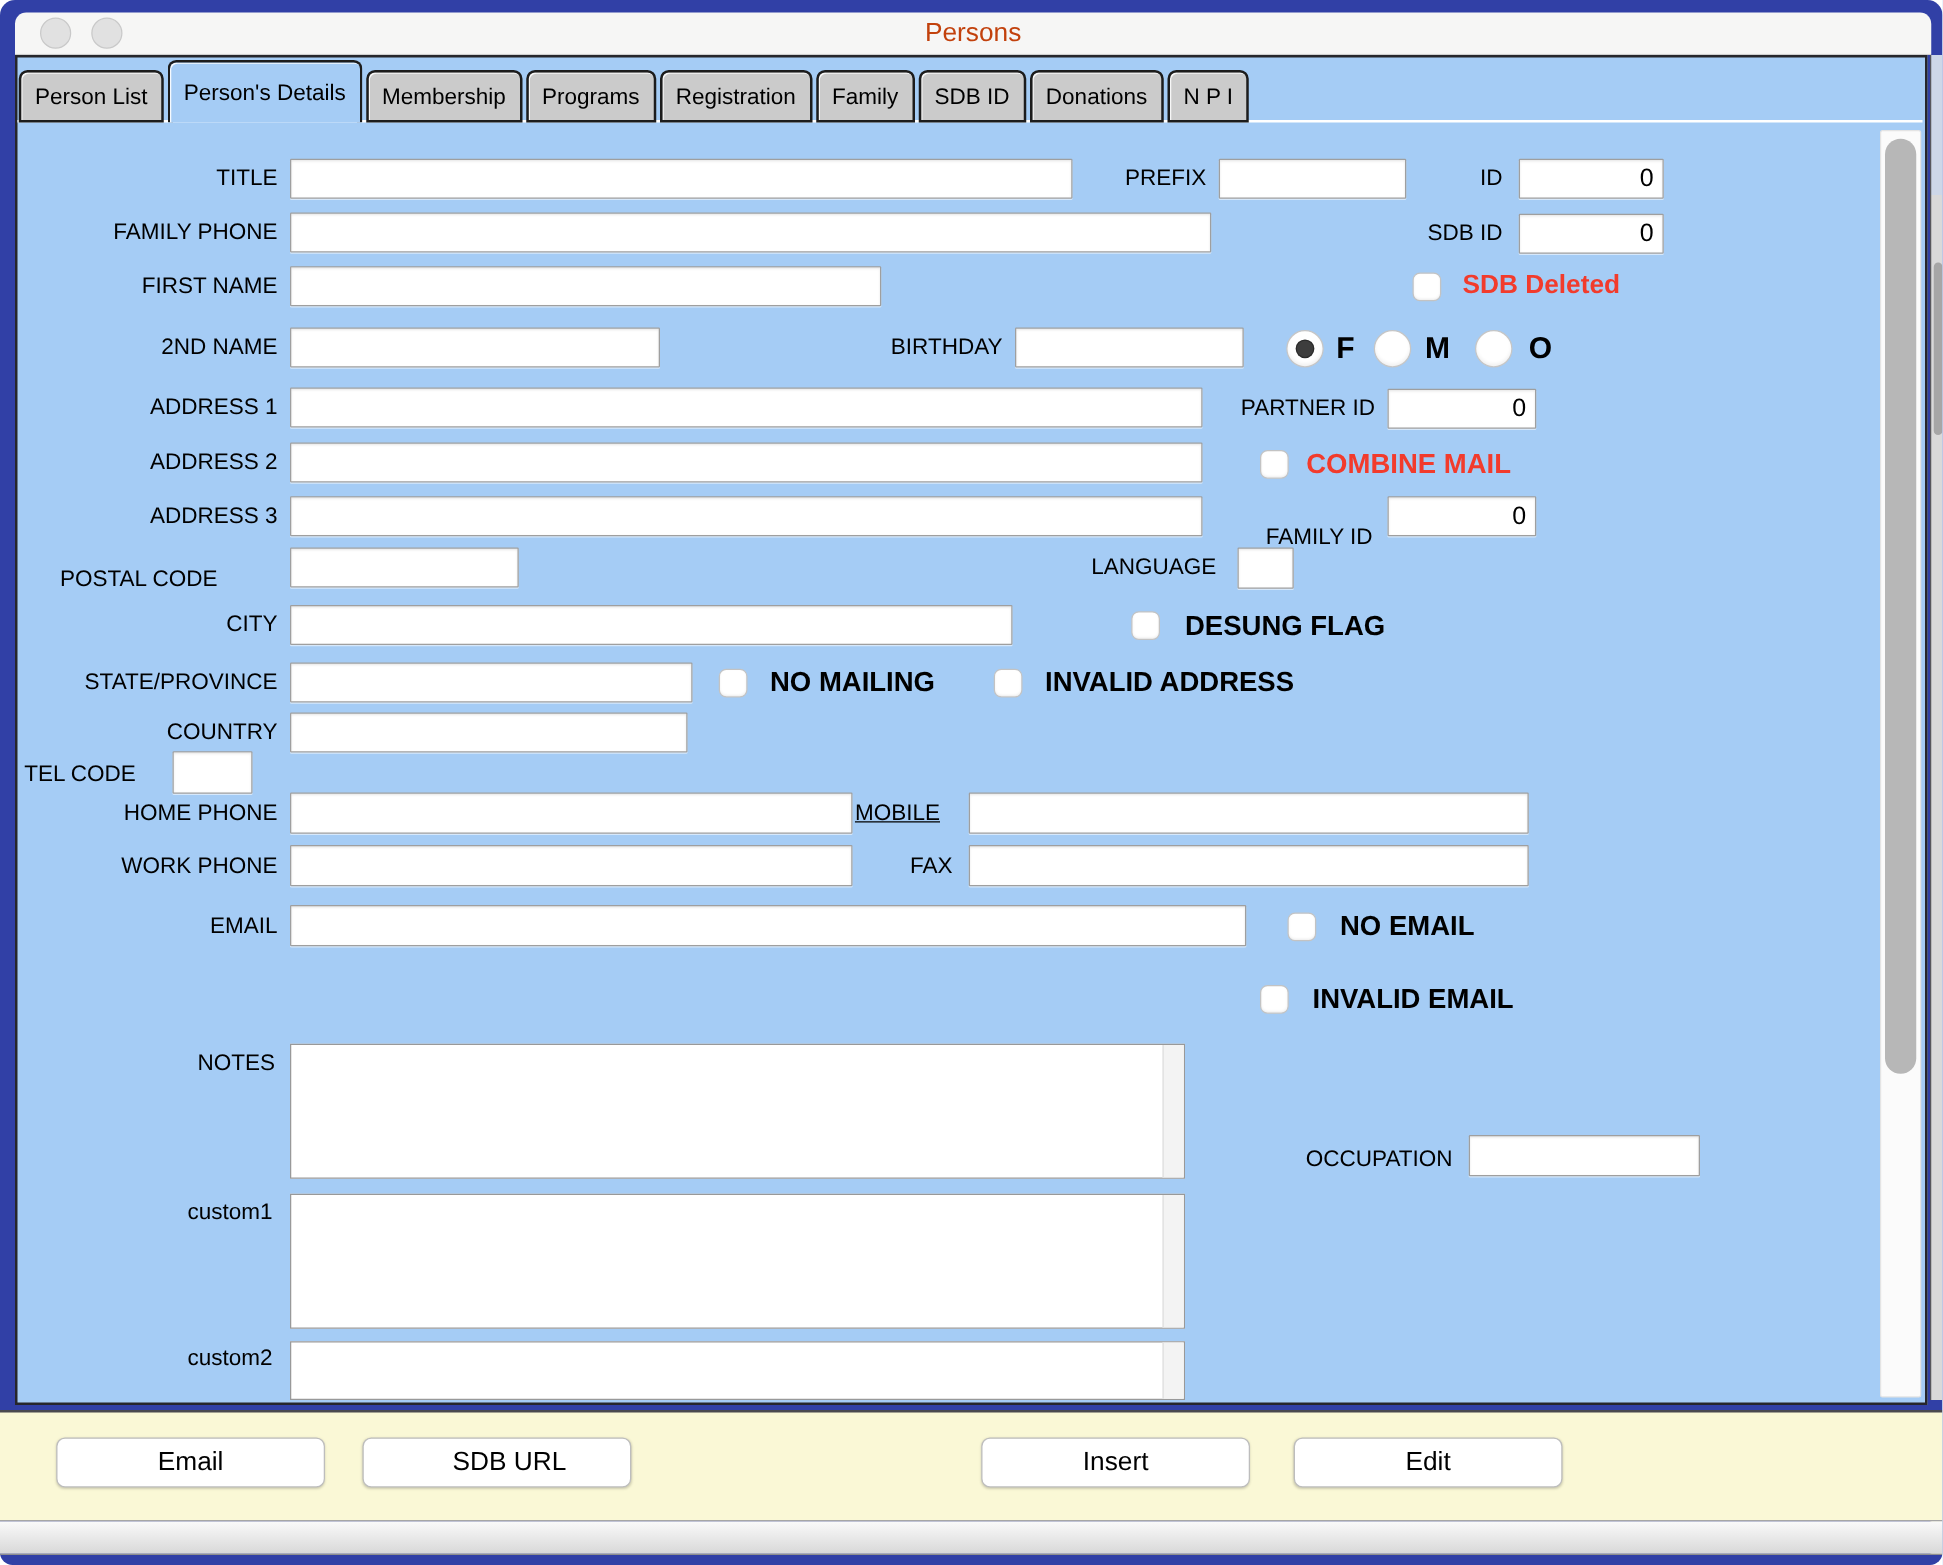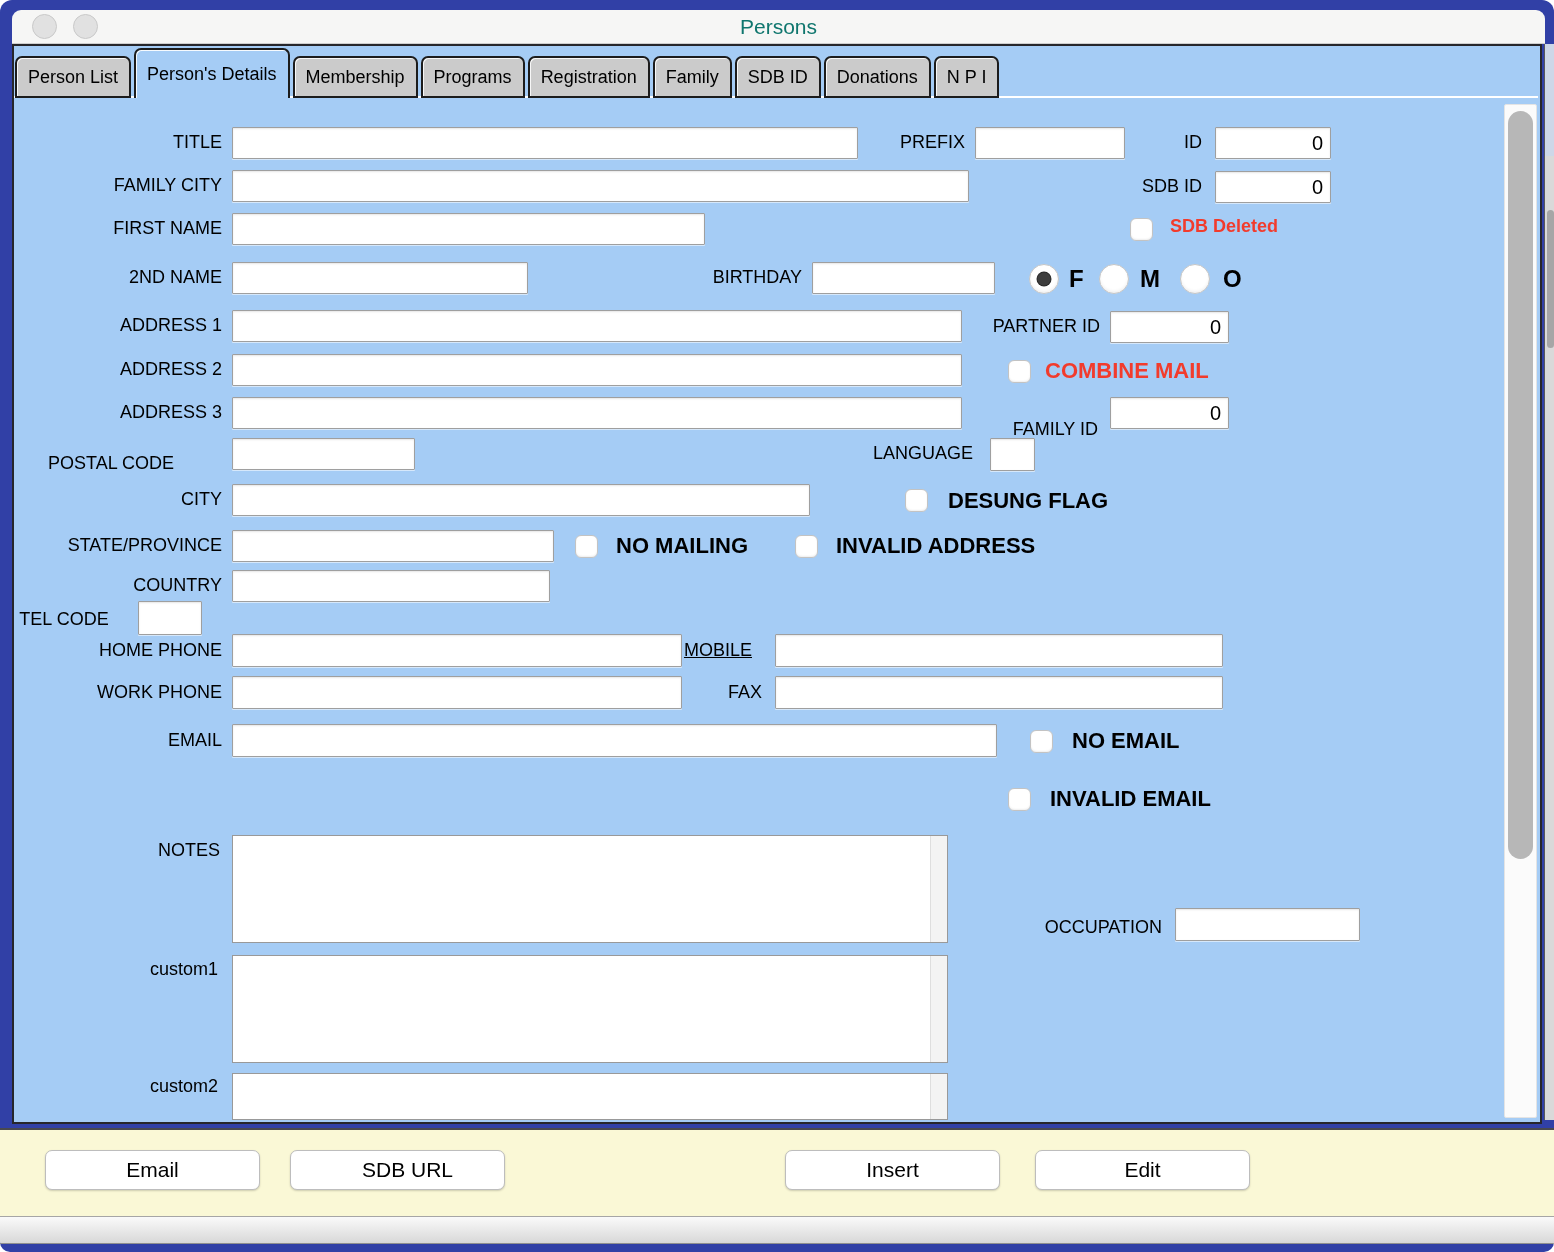--- a/index.html
+++ b/index.html
@@ -11,21 +11,21 @@
   }
   
   .titlebar{
     position:absolute;left:12px;top:10px;width:1533px;height:34px;
     background:#f6f6f5;border-bottom:1px solid #cfcfcf;border-radius:9px 9px 0 0;
   }
   .traffic{position:absolute;top:4px;width:25px;height:25px;border-radius:50%;
     background:#e1e1e1;border:1px solid #c9c9c9;}
   .t1{left:20px;} .t2{left:61px;}
   .wtitle{position:absolute;left:0;right:0;top:5px;text-align:center;
-    font-size:21px;color:#0f766e;}
+    font-size:21px;color:#c2410c;}
   
   .contentbox{
     position:absolute;left:12px;top:44px;width:1530px;height:1080px;
     background:#a5ccf5;border:2px solid #26262b;
   }
   .tab-underline{position:absolute;left:14px;top:96px;width:1524px;height:2px;background:#ffffff;z-index:1;}
   .tabbar{position:absolute;left:15px;top:44px;height:54px;display:flex;align-items:flex-end;z-index:2;}
   .tab{
     height:42px;display:flex;align-items:center;padding:0 11px;margin-right:3px;
     background:#cbcbcb;border:2px solid #1c1c1c;border-radius:7px 7px 0 0;
@@ -100,29 +100,29 @@
     <div class="tab">N P I</div>
   </div>
 
   <div class="flabel" style="left:0;top:132px;width:222px;">TITLE</div>
   <input class="inp" style="left: 232px; top: 127px; width: 626px; height: 32px;">
   <div class="flabel" style="left:765px;top:132px;width:200px;">PREFIX</div>
   <input class="inp" style="left: 975px; top: 127px; width: 150px; height: 32px;">
   <div class="flabel" style="left:1082px;top:132px;width:120px;">ID</div>
   <input class="inp num" style="left: 1215px; top: 127px; width: 116px; height: 32px;" value="0">
 
-  <div class="flabel" style="left:0;top:175px;width:222px;">FAMILY CITY</div>
+  <div class="flabel" style="left:0;top:175px;width:222px;">FAMILY PHONE</div>
   <input class="inp" style="left: 232px; top: 170px; width: 737px; height: 32px;">
   <div class="flabel" style="left:1082px;top:176px;width:120px;">SDB ID</div>
   <input class="inp num" style="left: 1215px; top: 171px; width: 116px; height: 32px;" value="0">
 
   <div class="flabel" style="left:0;top:218px;width:222px;">FIRST NAME</div>
   <input class="inp" style="left: 232px; top: 213px; width: 473px; height: 32px;">
   <div class="chk" style="left:1130px;top:218px;"></div>
-  <div class="chklbl redlbl" style="left:1170px;top:216px;font-size:18px;">SDB Deleted</div>
+  <div class="chklbl redlbl" style="left:1170px;top:216px;font-size:21px;">SDB Deleted</div>
 
   <div class="flabel" style="left:0;top:267px;width:222px;">2ND NAME</div>
   <input class="inp" style="left: 232px; top: 262px; width: 296px; height: 32px;">
   <div class="flabel" style="left:602px;top:267px;width:200px;">BIRTHDAY</div>
   <input class="inp" style="left: 812px; top: 262px; width: 183px; height: 32px;">
   <div class="radio on" style="left:1029px;top:264px;"></div>
   <div class="radlbl" style="left:1069px;top:265px;">F</div>
   <div class="radio" style="left:1099px;top:264px;"></div>
   <div class="radlbl" style="left:1140px;top:265px;">M</div>
   <div class="radio" style="left:1180px;top:264px;"></div>

